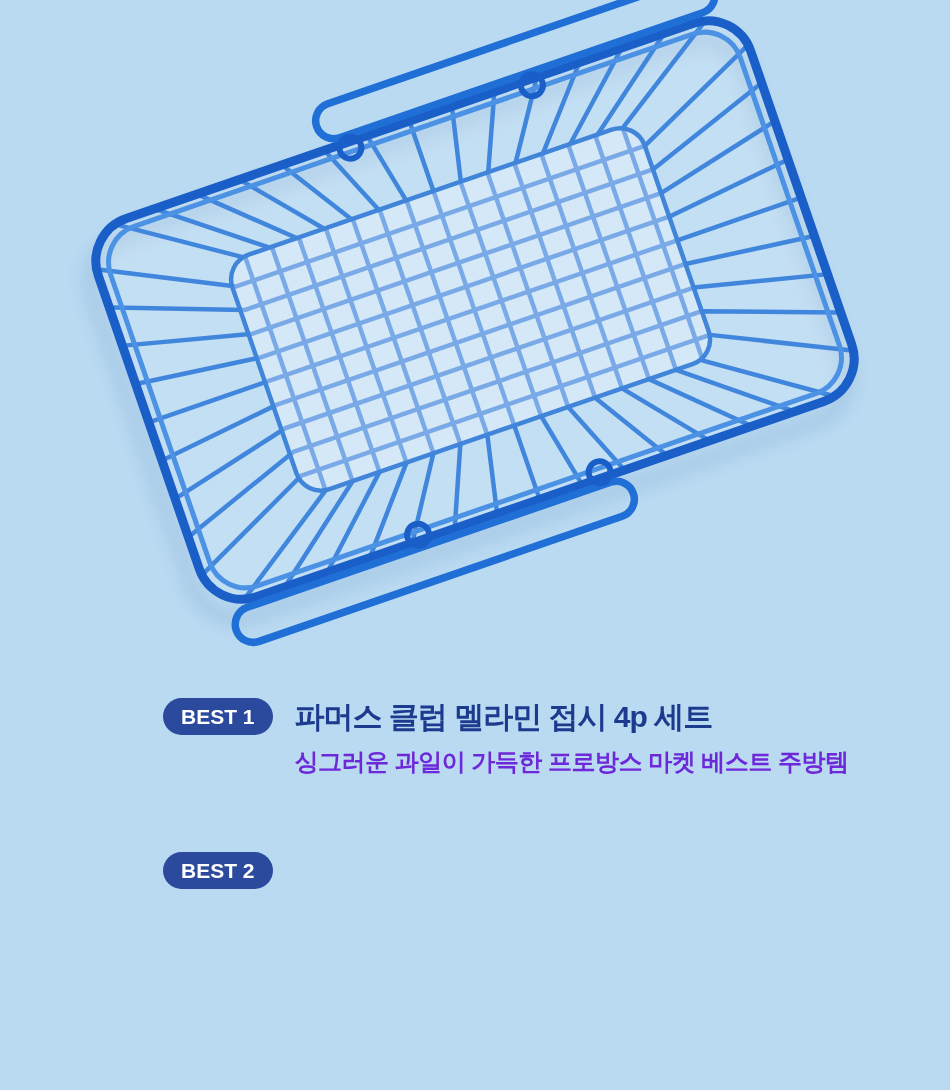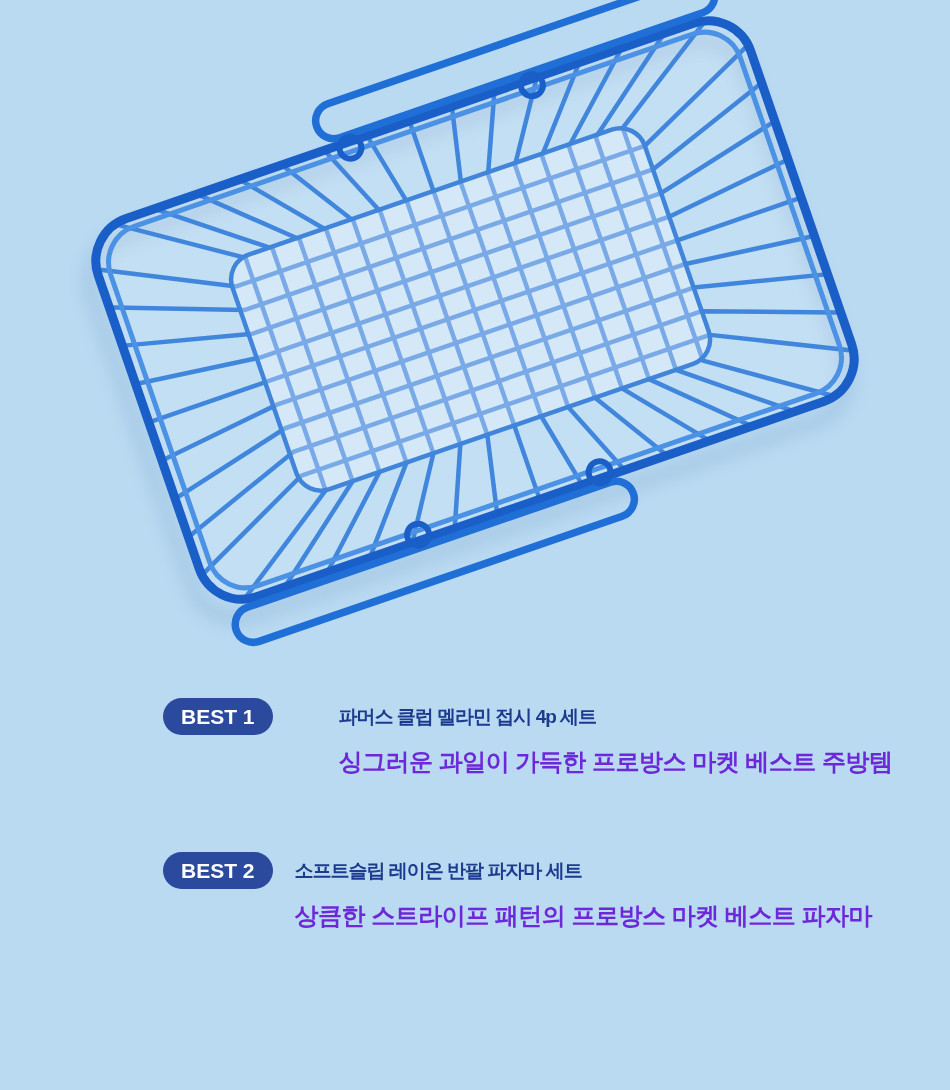--- a/index.html
+++ b/index.html
@@ -25,39 +25,39 @@
   .rim-inner{fill:none;stroke:#2e7fe0;stroke-width:5;}
   .handle{fill:none;stroke:#1f6fd6;stroke-width:7.5;}
   .handle-loop{fill:none;stroke:#1a5ec8;stroke-width:6;}
   .shadow{fill:none;stroke:#7fa6c9;stroke-width:11;opacity:.45;}
 
   .best-list{position:absolute;left:0;top:0;width:950px;height:1090px;}
   .best-item{
     position:absolute;left:163px;
     display:flex;align-items:flex-start;
   }
-  .best-item.row-1{top:698px;gap:44px;}
+  .best-item.row-1{top:698px;}
   .best-item.row-2{top:852px;}
   .best-item.row-3{top:926px;}
   .badge{
     flex:0 0 auto;
     min-width:103px;height:37px;
     box-sizing:border-box;
     padding:0 18px;
     border-radius:19px;
     background:#2b4a9d;
     color:#ffffff;
     font-size:21px;font-weight:800;letter-spacing:0px;
     display:flex;align-items:center;justify-content:center;
     white-space:nowrap;
   }
   .item-text{margin-left:22px;display:flex;flex-direction:column;}
   .item-title{
     color:#1c3a8e;
-    font-size:19px;font-weight:800;
+    font-size:30px;font-weight:800;
     line-height:37px;
     letter-spacing:-1px;
     white-space:nowrap;
   }
   .item-desc{
     margin-top:12px;
     color:#6d28d9;
     font-size:24px;font-weight:700;
     line-height:30px;
     letter-spacing:-0.5px;
@@ -127,21 +127,17 @@
     <div class="best-item row-1">
       <div class="badge">BEST 1</div>
       <div class="item-text">
         <div class="item-title">파머스 클럽 멜라민 접시 4p 세트</div>
         <div class="item-desc">싱그러운 과일이 가득한 프로방스 마켓 베스트 주방템</div>
       </div>
     </div>
 
     <div class="best-item row-2">
       <div class="badge">BEST 2</div>
-      <div class="item-text">
-        <div class="item-title">소프트슬립 레이온 반팔 파자마 세트</div>
-        <div class="item-desc">상큼한 스트라이프 패턴의 프로방스 마켓 베스트 파자마</div>
-      </div>
     </div>
 
 
   </div>
 </div>
 
 </body></html>

